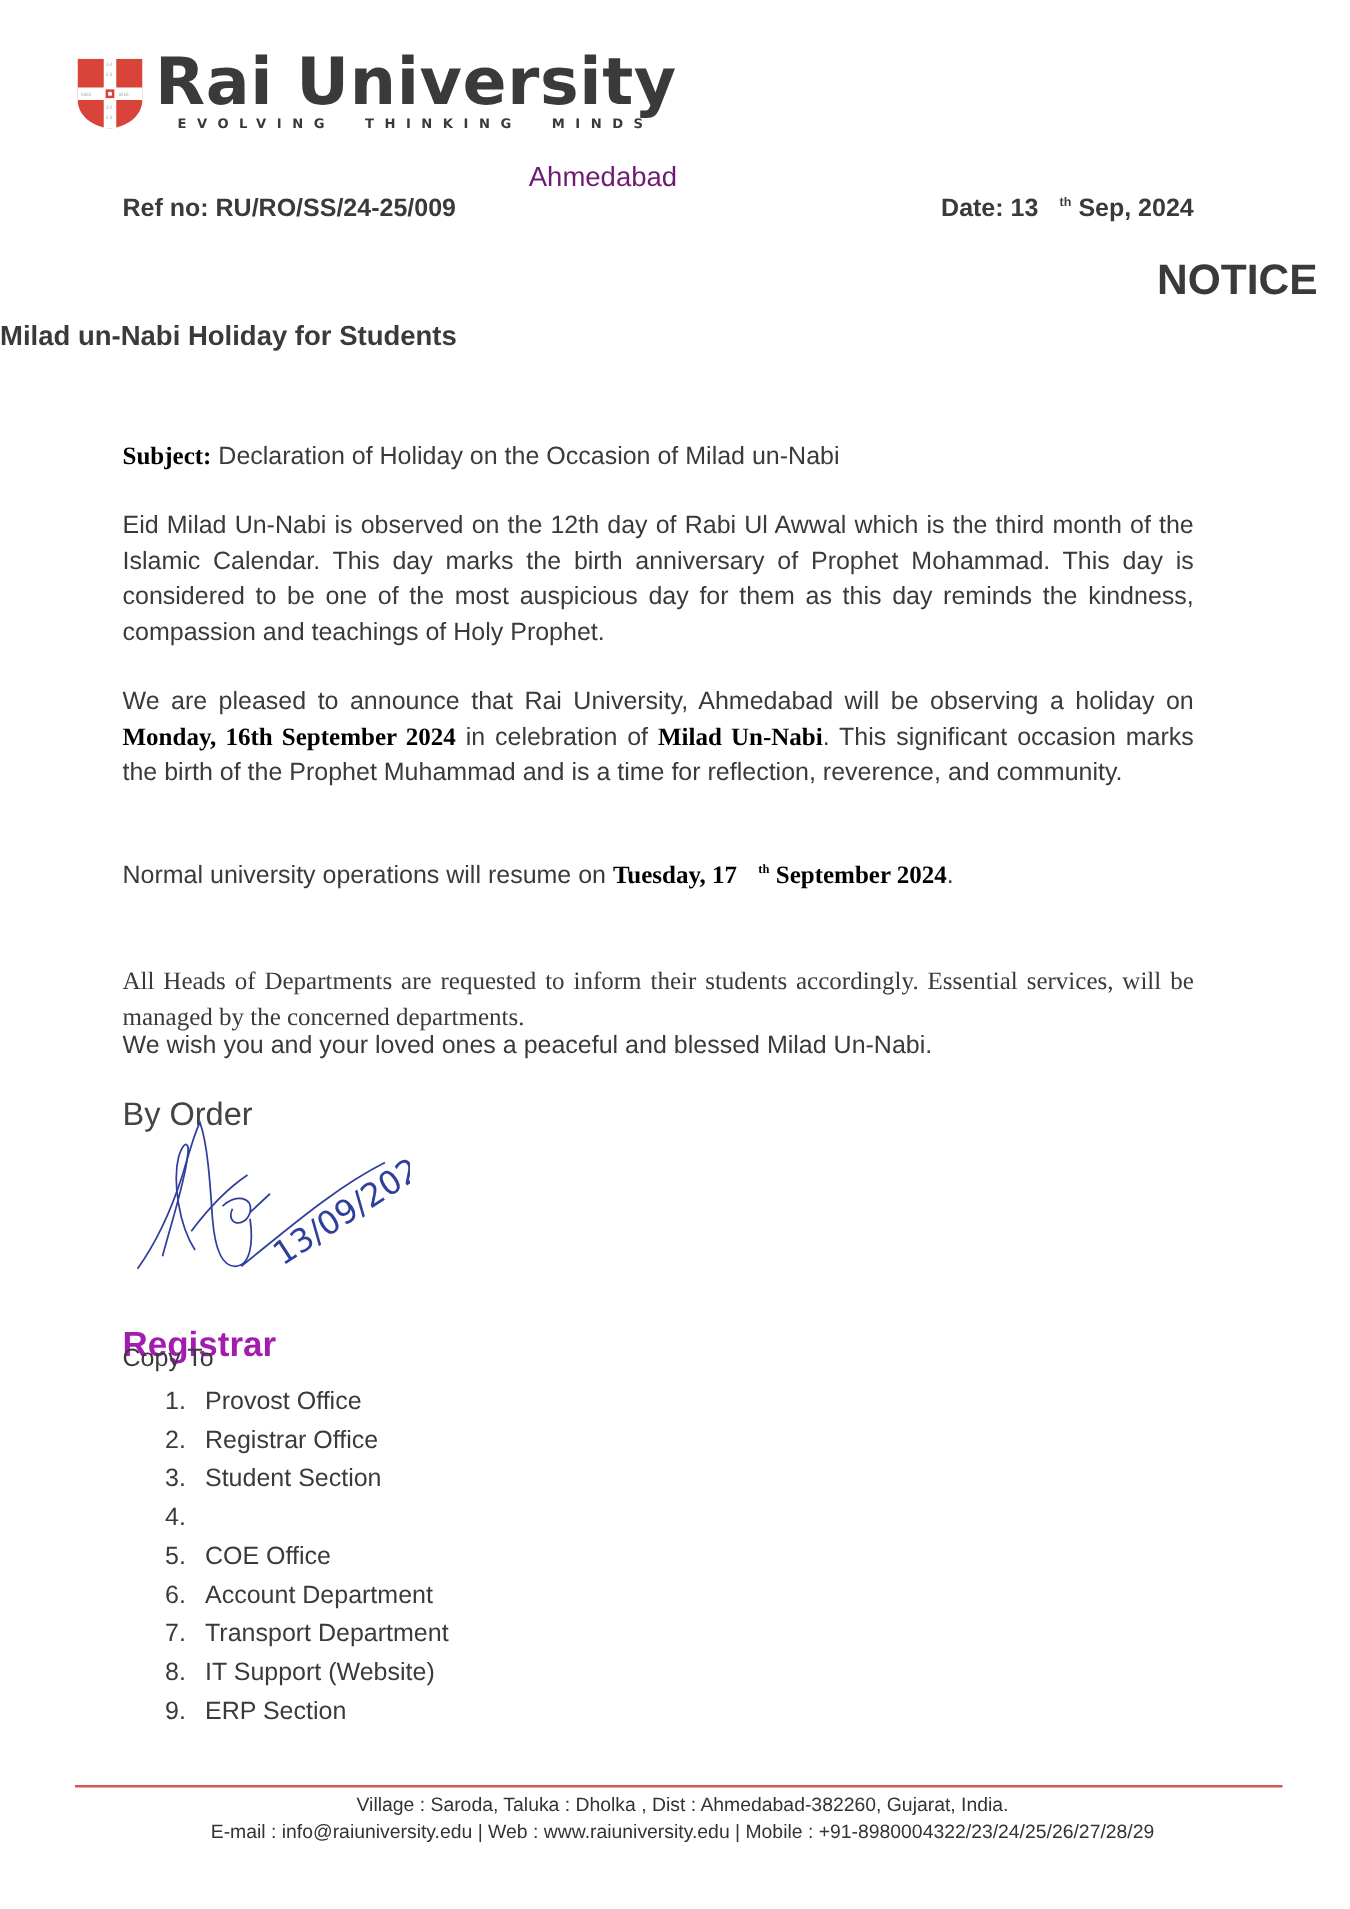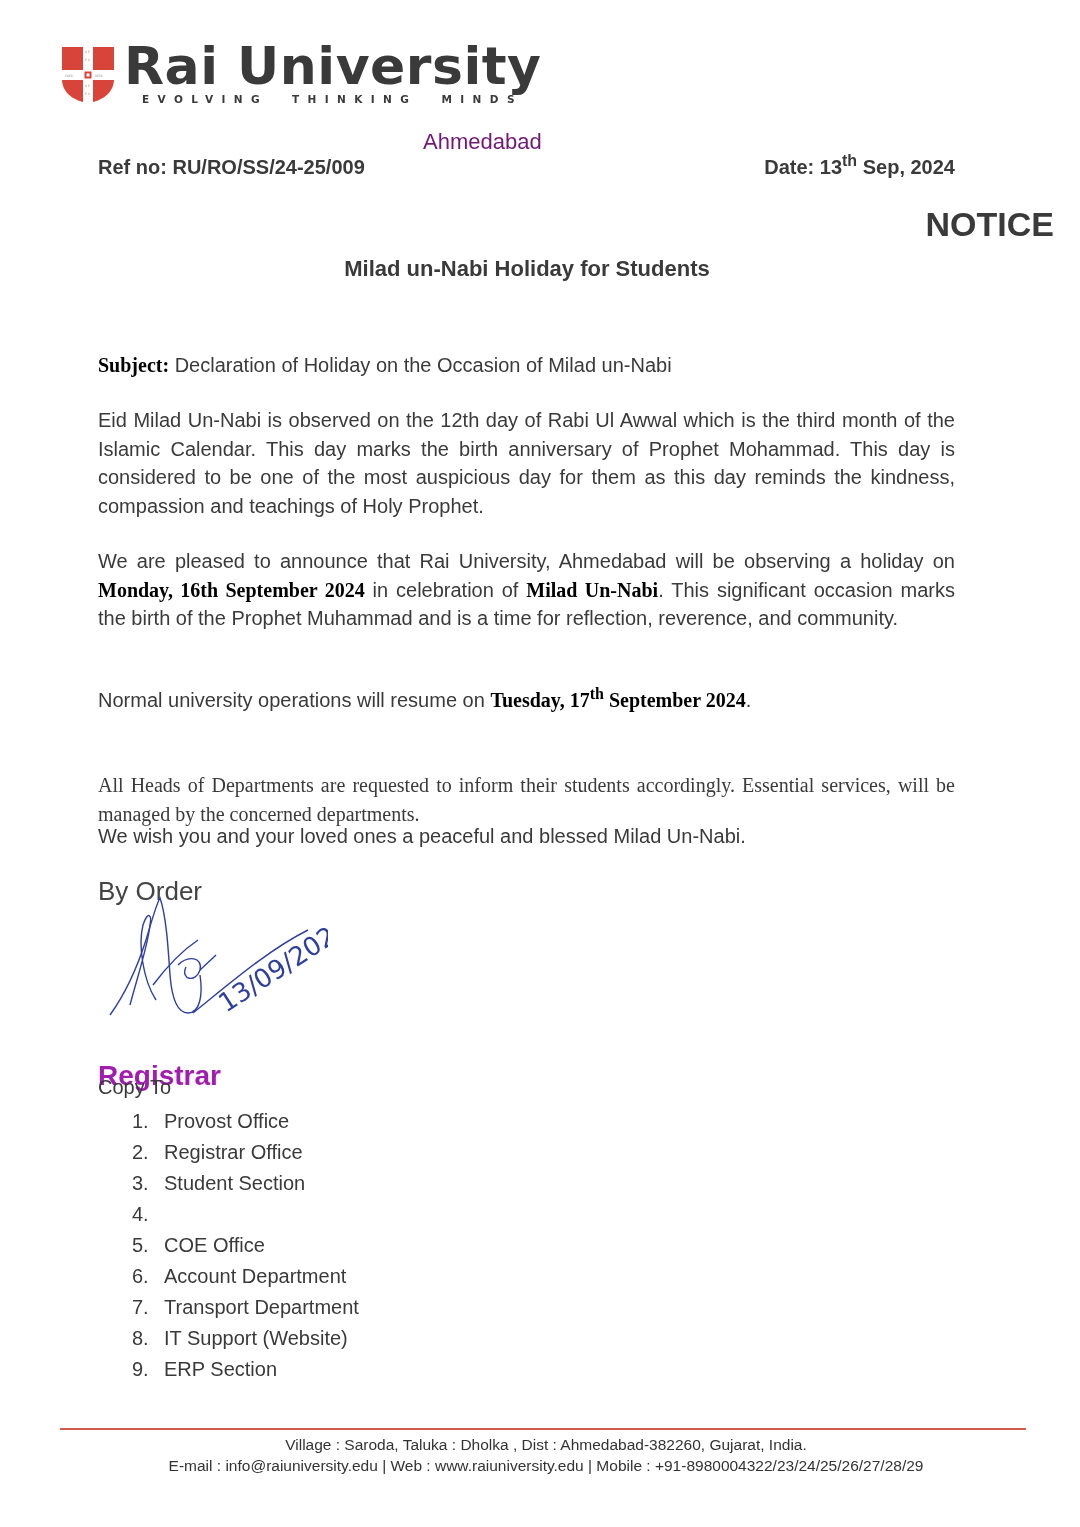--- a/index.html
+++ b/index.html
@@ -11,25 +11,25 @@
   .logo-shield { left: 62px; top: 47px; width: 52px; height: 56px; }
   .brand-name { left: 124px; top: 36px; font-size: 52px; font-weight: bold; color: #3a3a3a;
                 letter-spacing: 0.5px; line-height: 60px; font-family: "DejaVu Sans", sans-serif; }
   .tagline { left: 126px; top: 93px; font-size: 10.5px; font-weight: bold; color: #3a3a3a;
              letter-spacing: 8.4px; line-height: 12px; font-family: "DejaVu Sans", sans-serif; white-space: pre; margin-left: 16px; }
   .campus { left: 423px; top: 108px; font-size: 22px; color: #701a75; line-height: 28px; margin-top: 20px; }
 
   
   .ref { left: 98px; top: 156px; font-size: 20px; font-weight: bold; color: #3a3a3a; }
   .date { right: 125px; top: 156px; font-size: 20px; font-weight: bold; color: #3a3a3a; }
-  sup { font-size: 16px; line-height: 0; }
+  sup { font-size: 10px; line-height: 0; margin-left: 17px; }
 
   .notice-title { left: 0; width: 1054px; top: 205px; text-align: right; font-size: 34px;
                   font-weight: bold; color: #3a3a3a; }
-  .notice-sub { left: 0; width: 1054px; top: 256px; text-align: center; font-size: 22px;
+  .notice-sub { left: 0; width: 1054px; top: 256px; text-align: left; font-size: 22px;
                 font-weight: bold; color: #3a3a3a; }
 
   
   .body-block { left: 98px; width: 857px; font-size: 20px; line-height: 28.5px; color: #3a3a3a;
                 text-align: justify; }
   .body-block b { color: #000000; font-family: Liberation Serif, serif; }
   .subject { top: 351px; }
   .para1 { top: 406px; }
   .para2 { top: 547px; }
   .para3 { top: 686px; }

